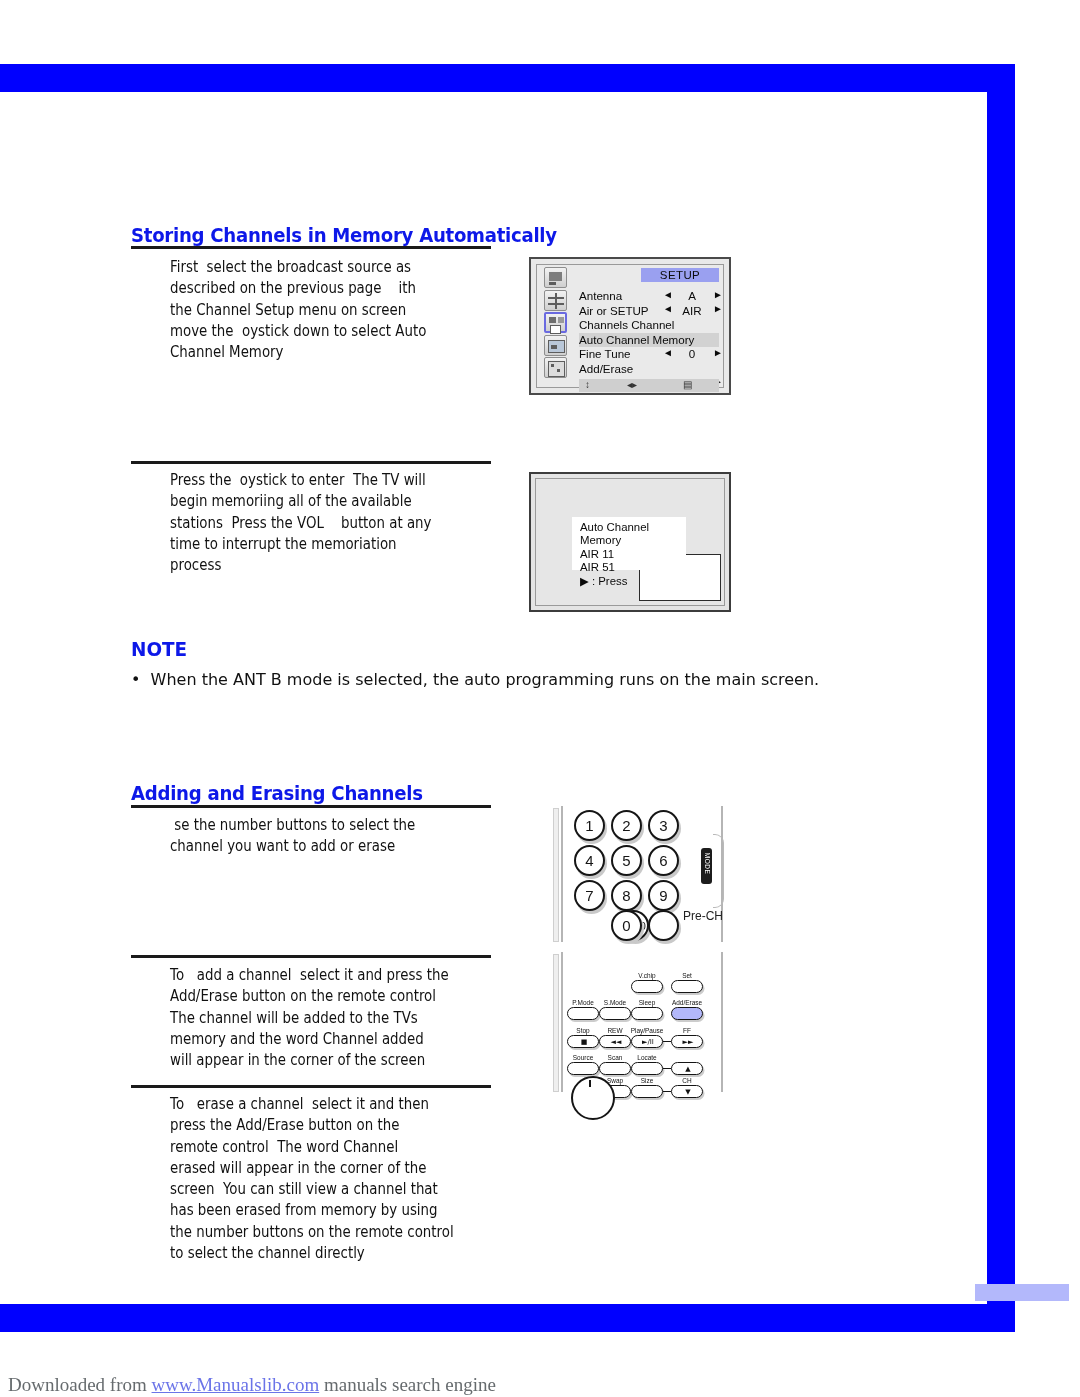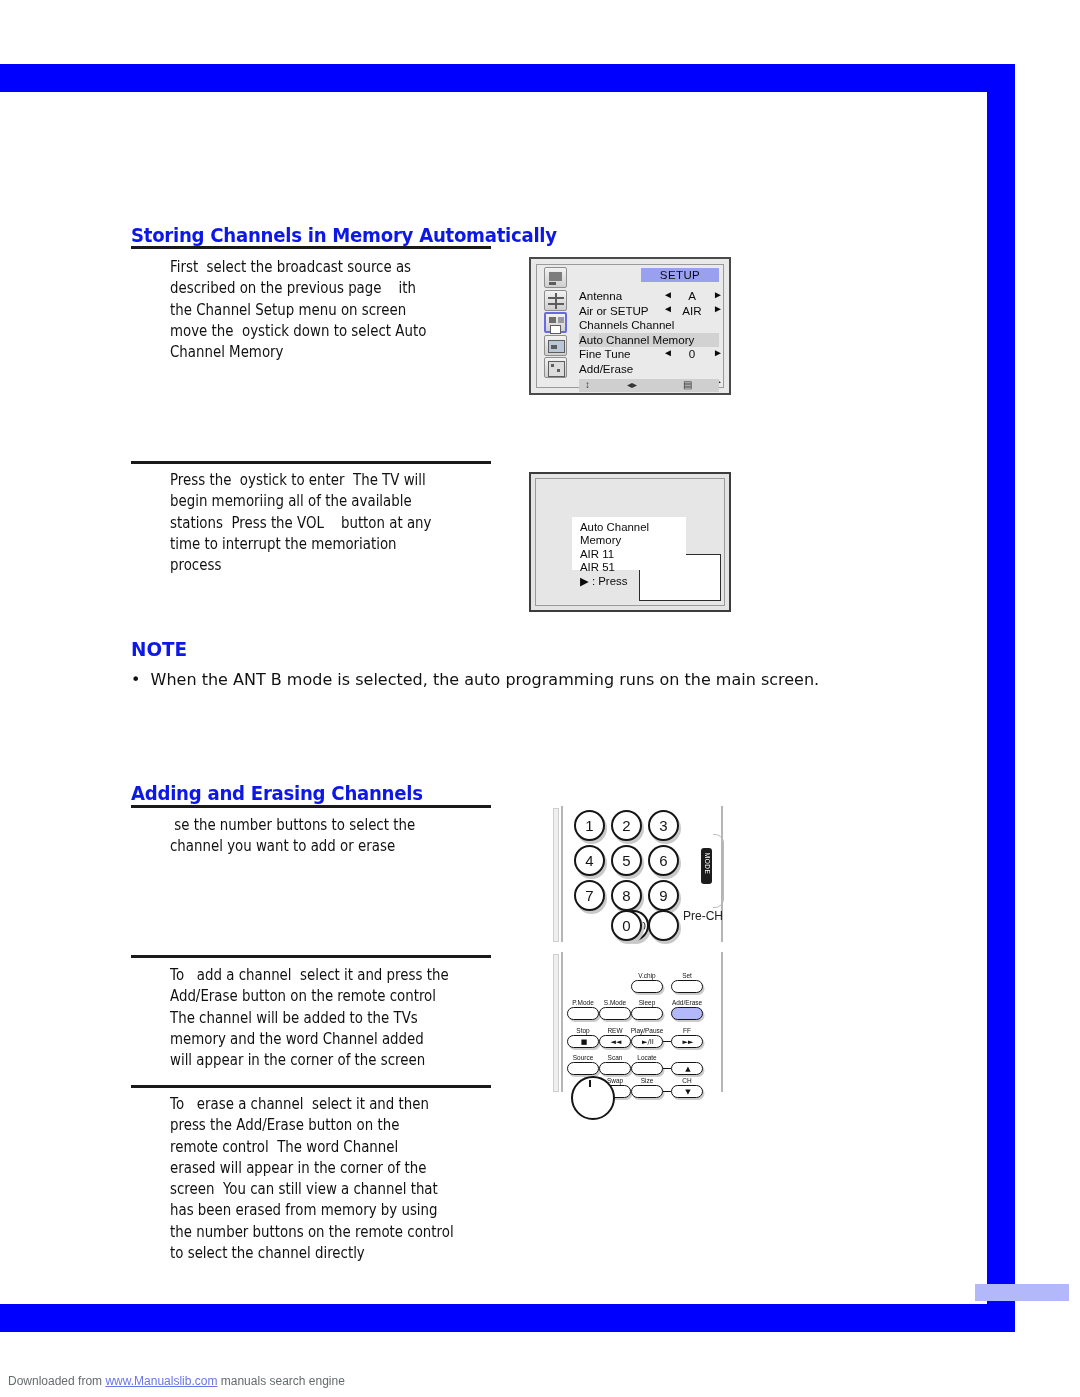--- a/index.html
+++ b/index.html
@@ -183,21 +183,21 @@
   .connector{position:absolute;height:1.4px;background:#151515;}
   #remote2 .dial{
     position:absolute;left:18px;top:124px;width:40px;height:40px;border-radius:50%;
     border:2px solid #151515;background:#fff;
   }
   #remote2 .dialmark{position:absolute;left:36px;top:128px;width:1.5px;height:7px;background:#151515;}
 
   
   #footer{
     position:absolute;left:8px;top:1374px;
-    font-family:Liberation Sans, sans-serif;font-size:12px;color:#666b6e;
+    font-family:Liberation Serif, serif;font-size:19px;color:#666b6e;
   }
   #footer a{color:#6b74e8;text-decoration:underline;}
 </style>
 </head>
 <body>
 
 <div id="frame-top"></div>
 <div id="frame-right"></div>
 <div id="frame-bottom"></div>
 <div id="frame-accent"></div>

